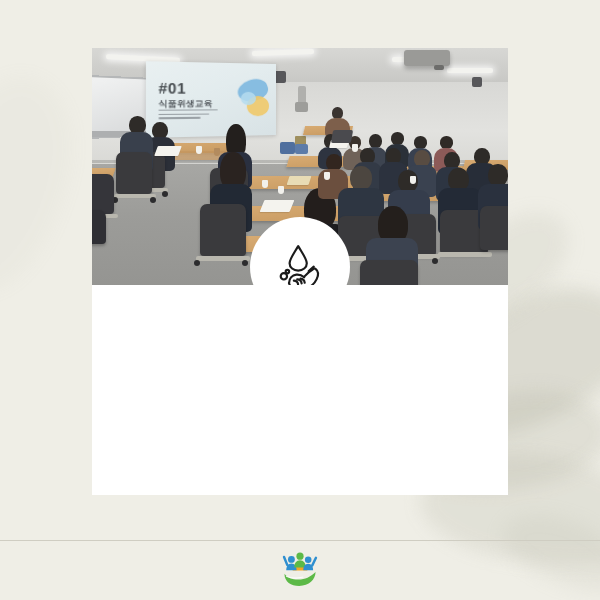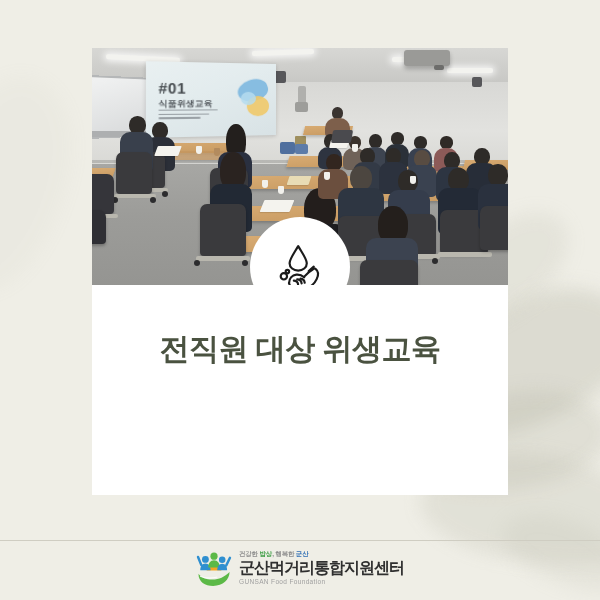--- a/index.html
+++ b/index.html
@@ -450,21 +450,20 @@
     <path d="M36.4 42.9 C39.6 39.4 43.2 36.4 46.4 34.6"></path>
     <path d="M38.2 56.2 C43.4 54.4 48.0 50.4 50.4 45.4 C52.6 40.8 52.0 36.4 49.4 34.3 C47.9 33.1 46.2 33.4 44.4 34.9"></path>
     <path d="M41.6 36.6 L47.2 31.6"></path>
 
     <circle cx="14.2" cy="42.3" r="3.5"></circle>
     <circle cx="18.1" cy="37.1" r="1.9"></circle>
   </svg>
 </div>
 
 <div id="text-card">
-  <div id="title">전직원 대상 위생교육</div>
 </div>
 
 <div id="footer-divider"></div>
 
 <div id="footer">
   <svg id="logo-mark" viewBox="0 0 44 46">
 
     <path d="M3 30 C3 40 11 45 21 45 C33 45 41 37 41 28 C34 35 26 38 17 37 C10 36.4 5.5 33.6 3 30 Z" fill="#5cb947"></path>
     <path d="M5 33 C11 35.5 19 36 26 34" stroke="#ffffff" stroke-width="1.4" fill="none" opacity=".85"></path>
 
@@ -475,18 +474,13 @@
     <path d="M6.5 19.5 L2.5 9.5" stroke="#2f8fd0" stroke-width="3" stroke-linecap="round"></path>
 
     <circle cx="22" cy="8.5" r="4.4" fill="#5cb947"></circle>
     <path d="M22 13.6 C17.6 13.6 15 17.4 15 22.3 L29 22.3 C29 17.4 26.4 13.6 22 13.6 Z" fill="#5cb947"></path>
 
     <circle cx="32" cy="13" r="4" fill="#2f8fd0"></circle>
     <path d="M32 17.8 C28.2 17.8 26 21.2 26 25.6 L38 25.6 C38 21.2 35.8 17.8 32 17.8 Z" fill="#2f8fd0"></path>
     <path d="M37 19.8 L41.5 10.5" stroke="#2f8fd0" stroke-width="3" stroke-linecap="round"></path>
   </svg>
 
-  <div id="logo-text">
-    <div id="logo-tagline"><span>건강한 </span><b class="g">밥상</b><span>, 행복한 </span><b class="b">군산</b></div>
-    <div id="logo-name">군산먹거리통합지원센터</div>
-    <div id="logo-en">GUNSAN Food Foundation</div>
-  </div>
 </div>
 
 </body></html>

